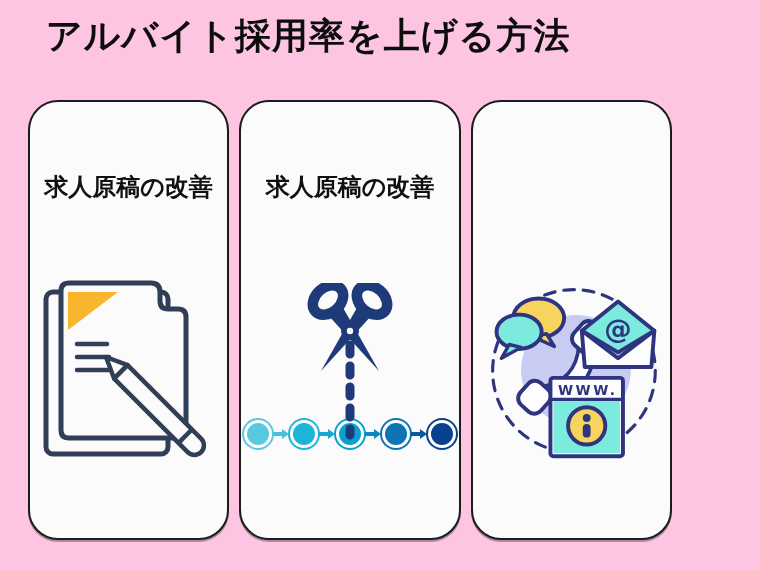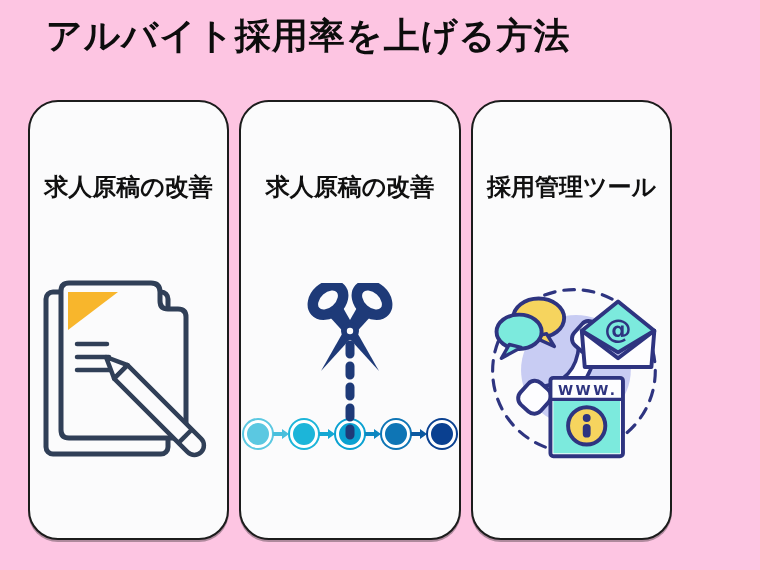--- a/index.html
+++ b/index.html
@@ -97,21 +97,20 @@
         <polygon points="86.1,31 99.9,21 138,88" fill="#1e3a78"></polygon>
         <polygon points="131.9,31 118.1,21 80,88" fill="#1e3a78"></polygon>
         <circle cx="109" cy="48" r="9" fill="#1e3a78"></circle>
         <circle cx="109" cy="48" r="3.2" fill="#fbfbfc"></circle>
       </g>
     </svg>
   </div>
 
   <div class="card">
     <div class="heading">
-      <div>採用管理ツール</div>
     </div>
     <svg class="icon-tools" width="196" height="196" viewBox="0 0 200 200">
 
       <circle cx="102" cy="101" r="83" fill="none" stroke="#2e3480" stroke-width="3.2" stroke-dasharray="11 9" stroke-linecap="round"></circle>
 
       <circle cx="104" cy="100" r="56" fill="#c8ccf3"></circle>
 
       <g transform="translate(90,98) rotate(42)">
         <path d="M 4 -34 Q 30 0 4 34" fill="none" stroke="#2e3480" stroke-width="21"></path>
         <path d="M 4 -34 Q 30 0 4 34" fill="none" stroke="#fdfdff" stroke-width="13.5"></path>

